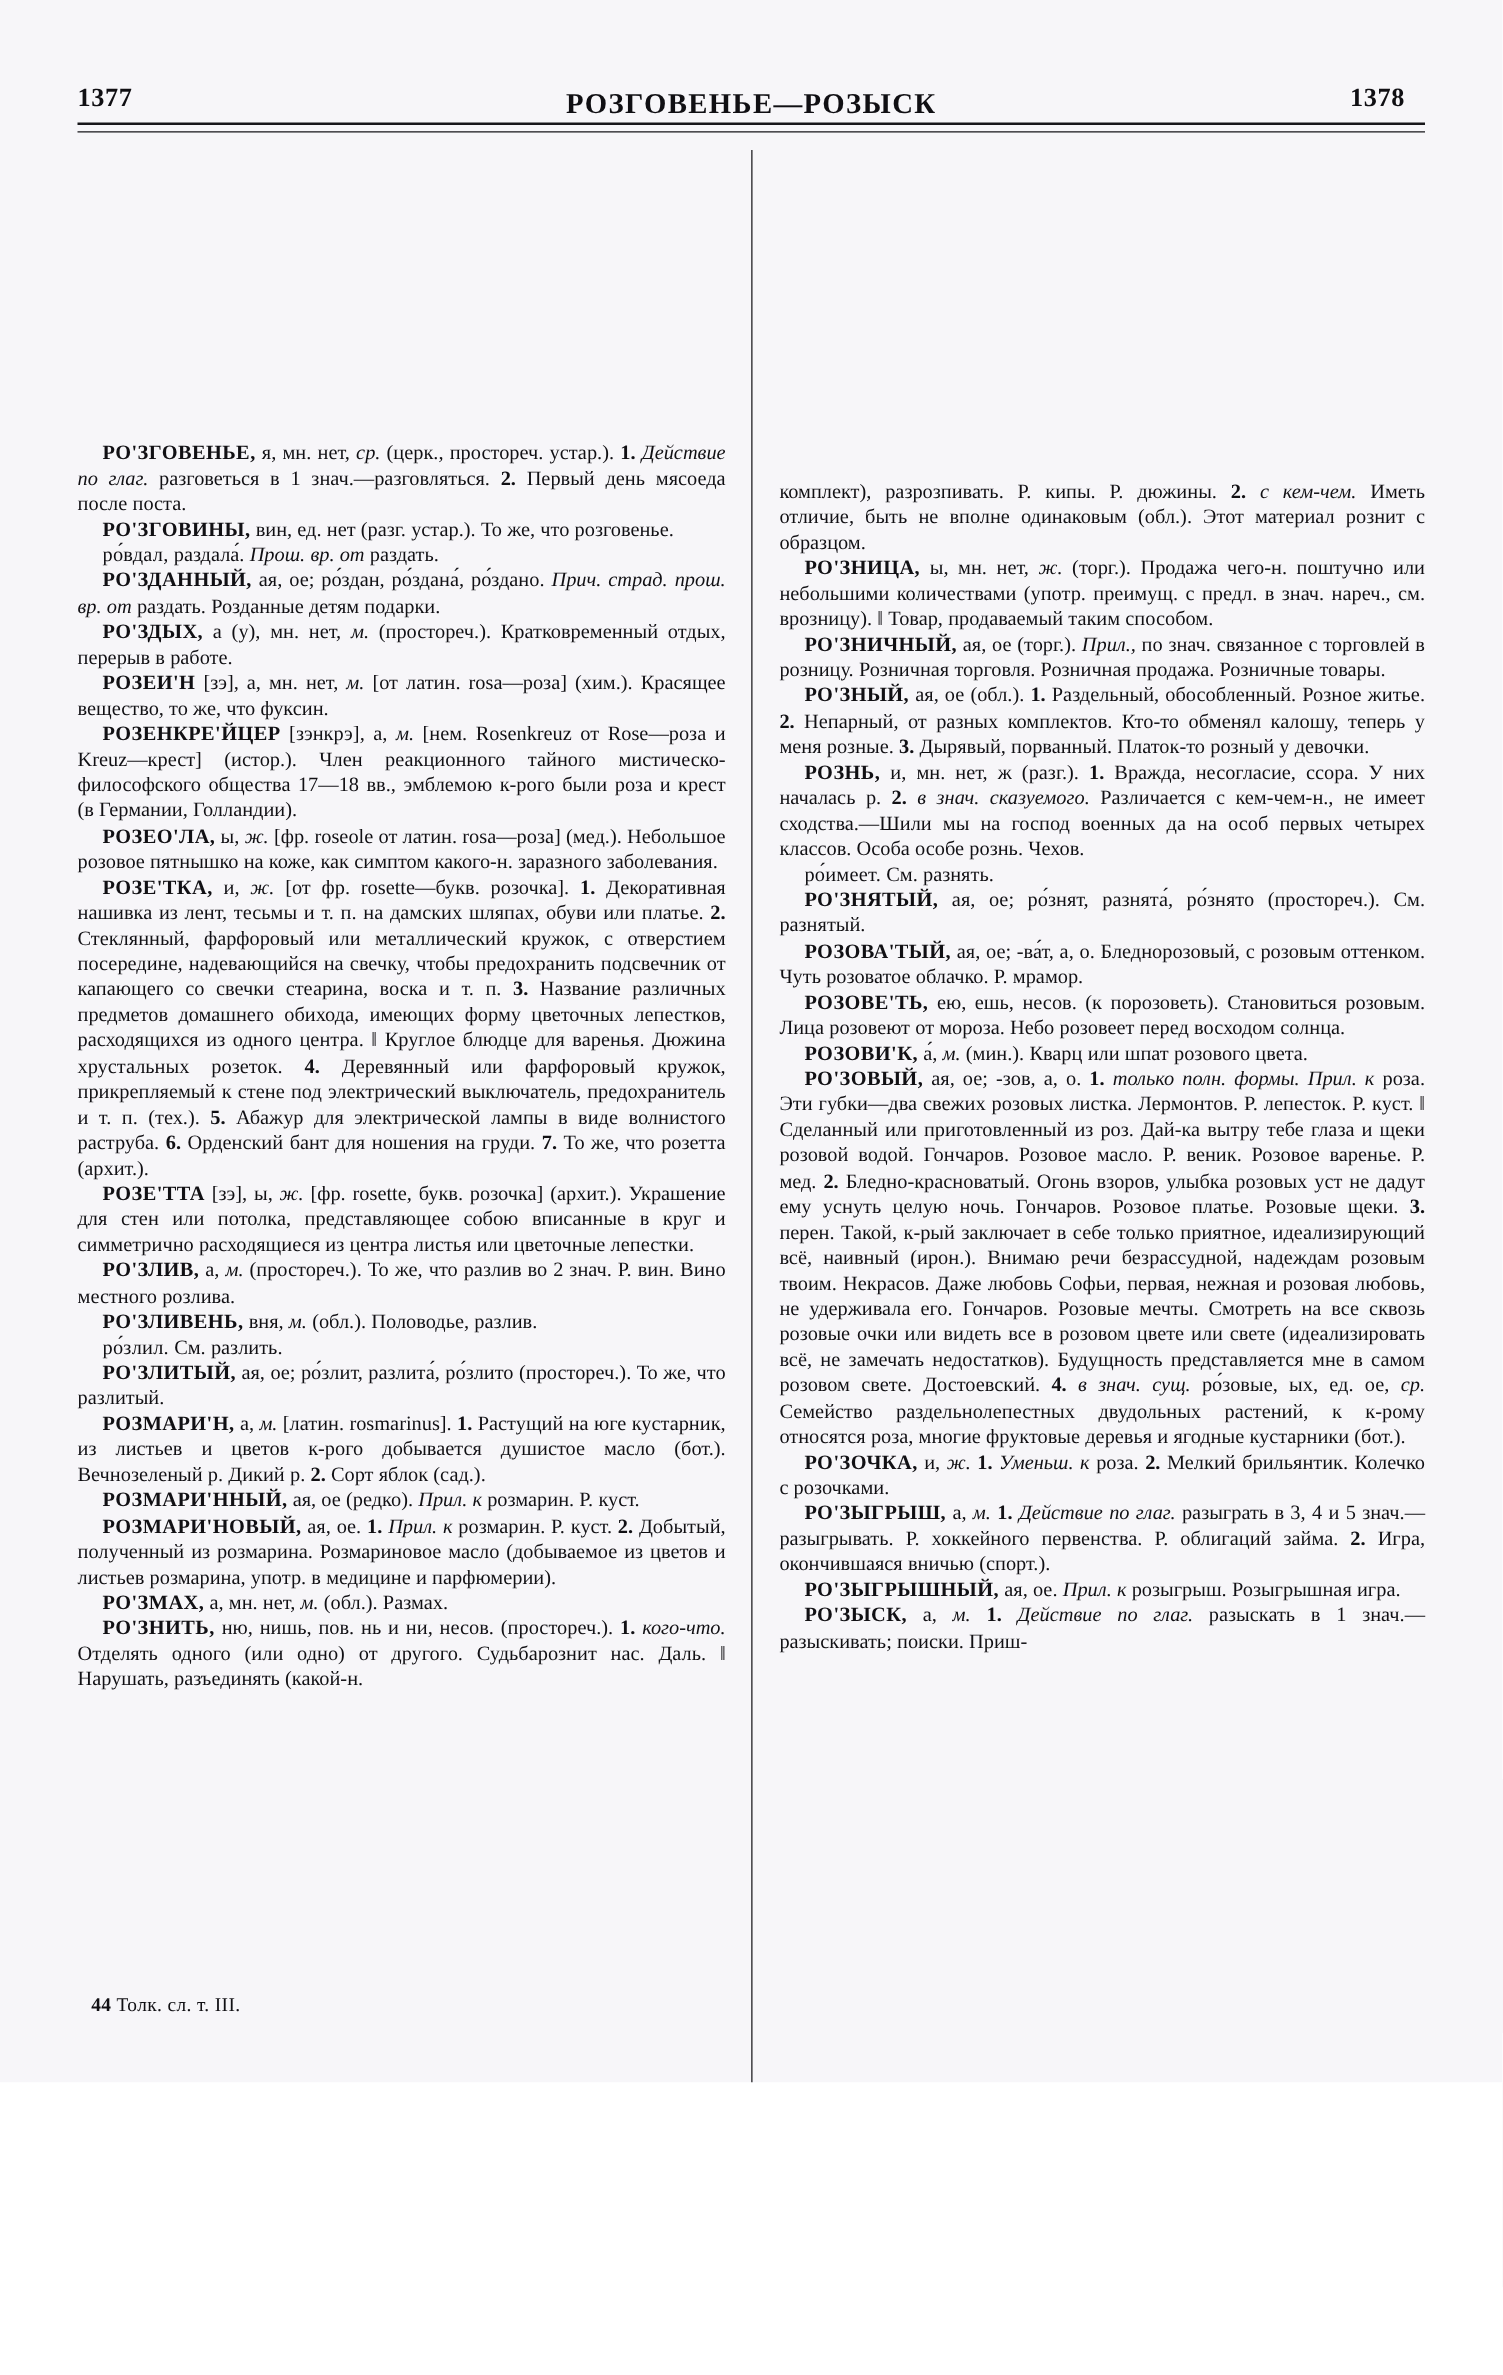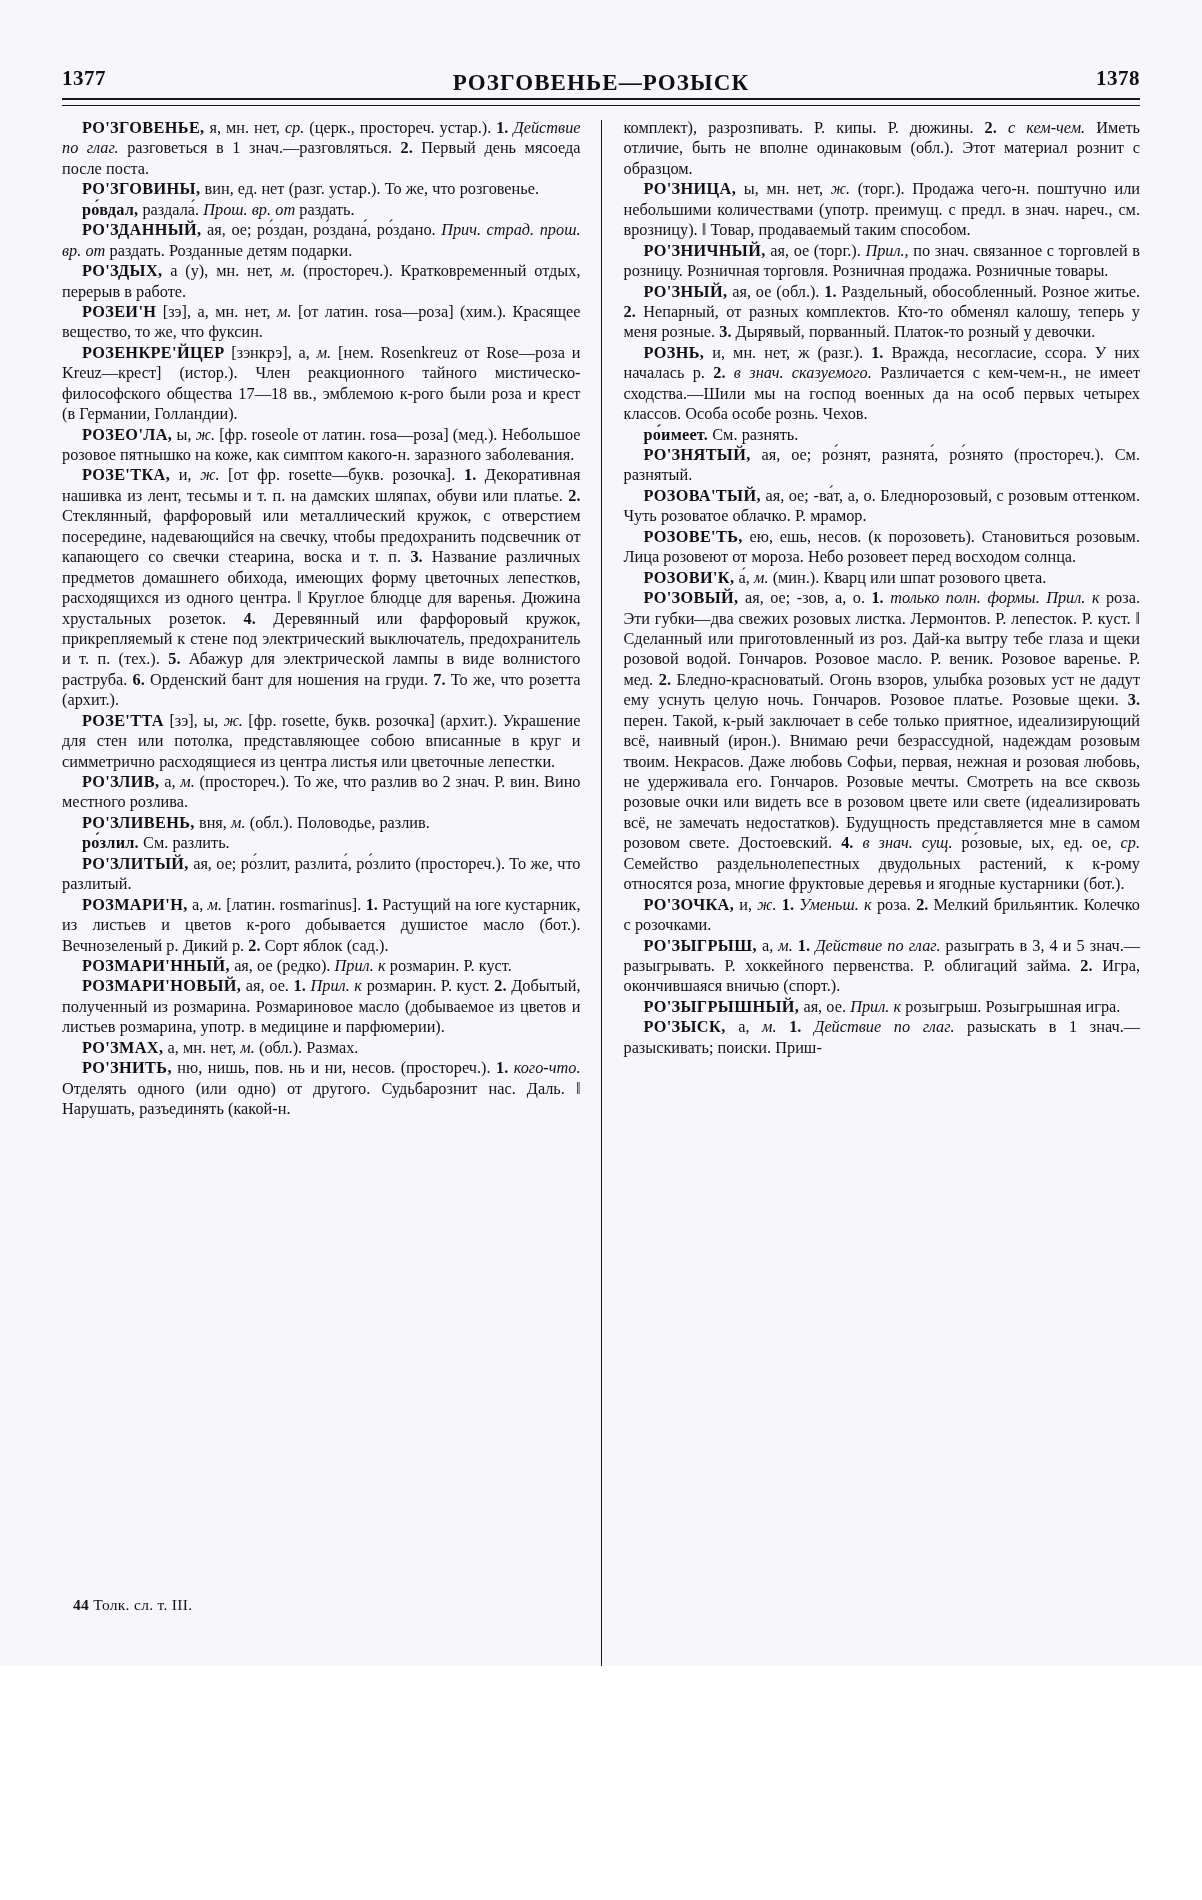--- a/index.html
+++ b/index.html
@@ -29,21 +29,21 @@
   .folio {
     position: absolute;
     top: 0;
     font-family: "Liberation Serif", "DejaVu Serif", serif;
     font-weight: bold;
     font-size: 21px;
     letter-spacing: 0.5px;
     color: #100f13;
   }
   .folio-left  { left: 0; }
-  .folio-right { right: 0; }
+  .folio-right { right: 16px; }
   .head-title {
     position: absolute;
     left: 0; right: 0;
     top: 4px;
     text-align: center;
     font-weight: bold;
     font-size: 23px;
     letter-spacing: 1.1px;
     color: #100f13;
   }
@@ -58,21 +58,21 @@
   }
 
   
   .columns {
     position: absolute;
     left: 62px;
     right: 62px;
     top: 118px;
     bottom: 78px;
     display: flex;
-    align-items: flex-start;
+    align-items: center;
   }
   .col {
     width: 50%;
     box-sizing: border-box;
     font-size: 16.3px;
     line-height: 1.255;
     text-align: justify;
     text-justify: inter-word;
     hyphens: none;
     word-spacing: 0.1px;
@@ -94,21 +94,21 @@
   }
   p.cont {
     margin: 0;
     text-indent: 0;
   }
   .hw {
     font-weight: bold;
     letter-spacing: 0.35px;
   }
   .hw-sm {
-    font-weight: bold;
+    font-weight: normal;
     letter-spacing: 0.2px;
   }
 
   
   .footer {
     position: absolute;
     left: 62px;
     bottom: 52px;
     font-size: 15.5px;
     letter-spacing: 0.3px;

